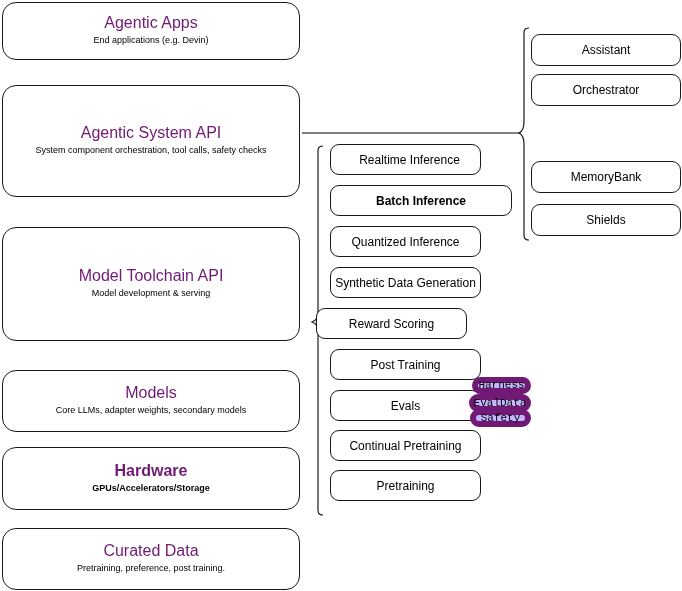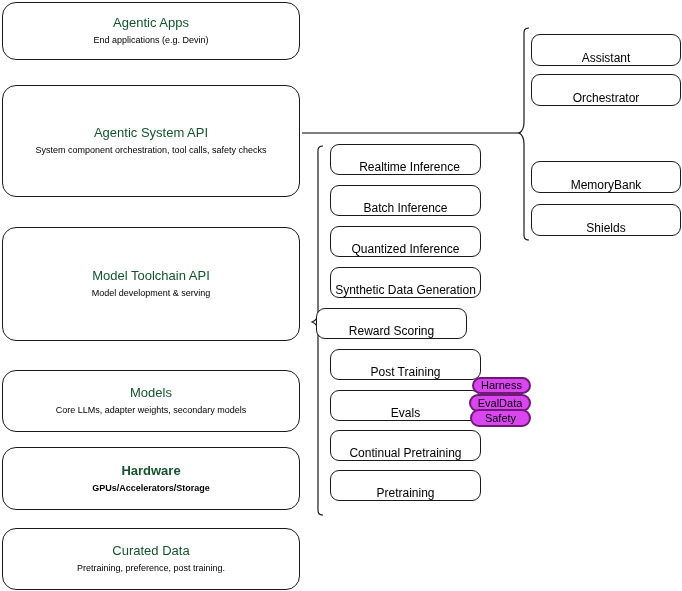--- a/index.html
+++ b/index.html
@@ -30,55 +30,56 @@
     display: flex;
     flex-direction: column;
     align-items: center;
     justify-content: center;
     text-align: center;
   }
   .stack-box {
     border-radius: 14px;
   }
   .stack-title {
-    font-size: 13px;
+    font-size: 16px;
     line-height: 16px;
-    color: #14532d;
+    color: #701a75;
   }
   .stack-sub {
     font-size: 9px;
     line-height: 13px;
     color: #000;
     margin-top: 3px;
   }
   .chip {
     position: absolute;
     box-sizing: border-box;
     border: 1px solid #1a1a1a;
     border-radius: 9px;
     background: #ffffff;
     display: flex;
-    align-items: flex-end;
+    align-items: center;
     justify-content: center;
     font-size: 12px;
     line-height: 14px;
     color: #000;
   }
   .pill {
     position: absolute;
     box-sizing: border-box;
-    border: 2px solid #701a75;
+    border: 6px solid #701a75;
     border-radius: 10px;
-    background: #d946ef;
+    background: #c4b5fd;
     display: flex;
     align-items: center;
     justify-content: center;
     font-size: 11px;
     line-height: 13px;
     color: #000;
+    font-family: Liberation Mono, monospace;
   }
   .svg-layer {
     position: absolute;
     left: 0; top: 0;
     width: 682px;
     height: 591px;
     pointer-events: none;
   }
   .brace-path {
     fill: none;
@@ -143,21 +144,21 @@
   </div>
 
   <div class="box stack-box" style="left:2px; top:528px; width:298px; height:62px;">
     <div class="stack-title">Curated Data</div>
     <div class="stack-sub">Pretraining, preference, post training.</div>
   </div>
 
   <div class="chip" style="left:330px; top:144px; width:151px; height:31px;padding-left:8px;">
     <span>Realtime Inference</span>
   </div>
-  <div class="chip" style="left:330px; top:185px; width:151px; height:31px;">
+  <div class="chip" style="left:330px; top:185px; width:182px; height:31px;font-weight:bold;">
     <span>Batch Inference</span>
   </div>
   <div class="chip" style="left:330px; top:226px; width:151px; height:31px;">
     <span>Quantized Inference</span>
   </div>
   <div class="chip" style="left:330px; top:267px; width:151px; height:31px;">
     <span>Synthetic Data Generation</span>
   </div>
   <div class="chip" style="left:316px; top:308px; width:151px; height:31px;">
     <span>Reward Scoring</span>

